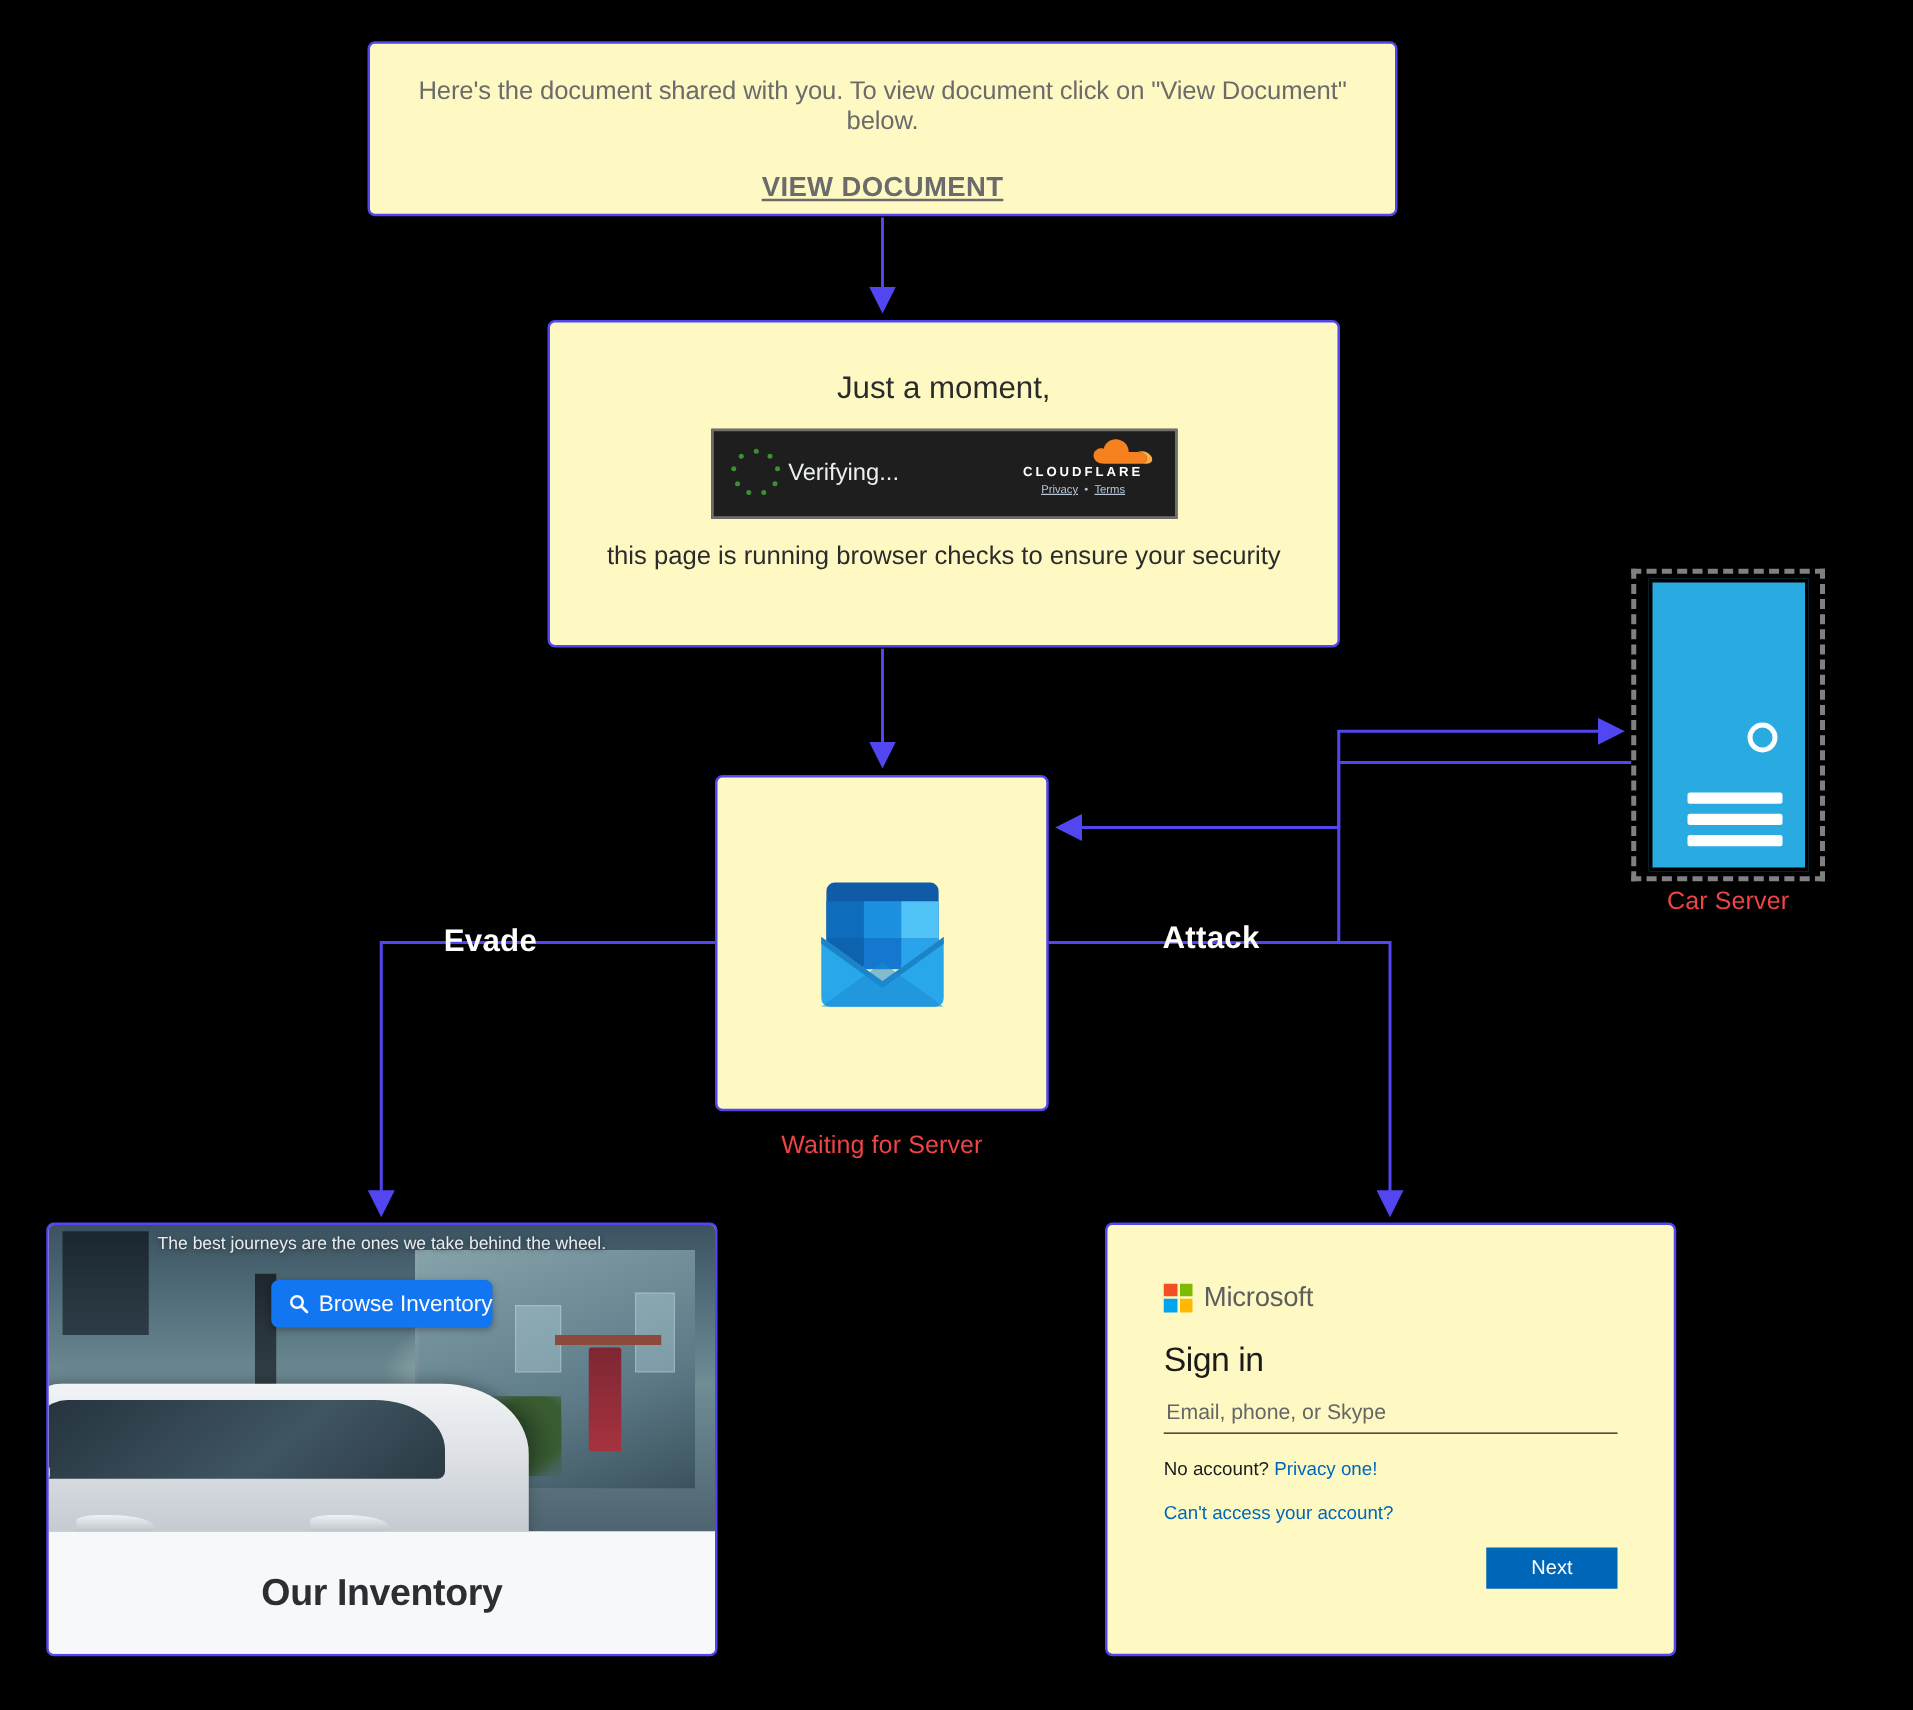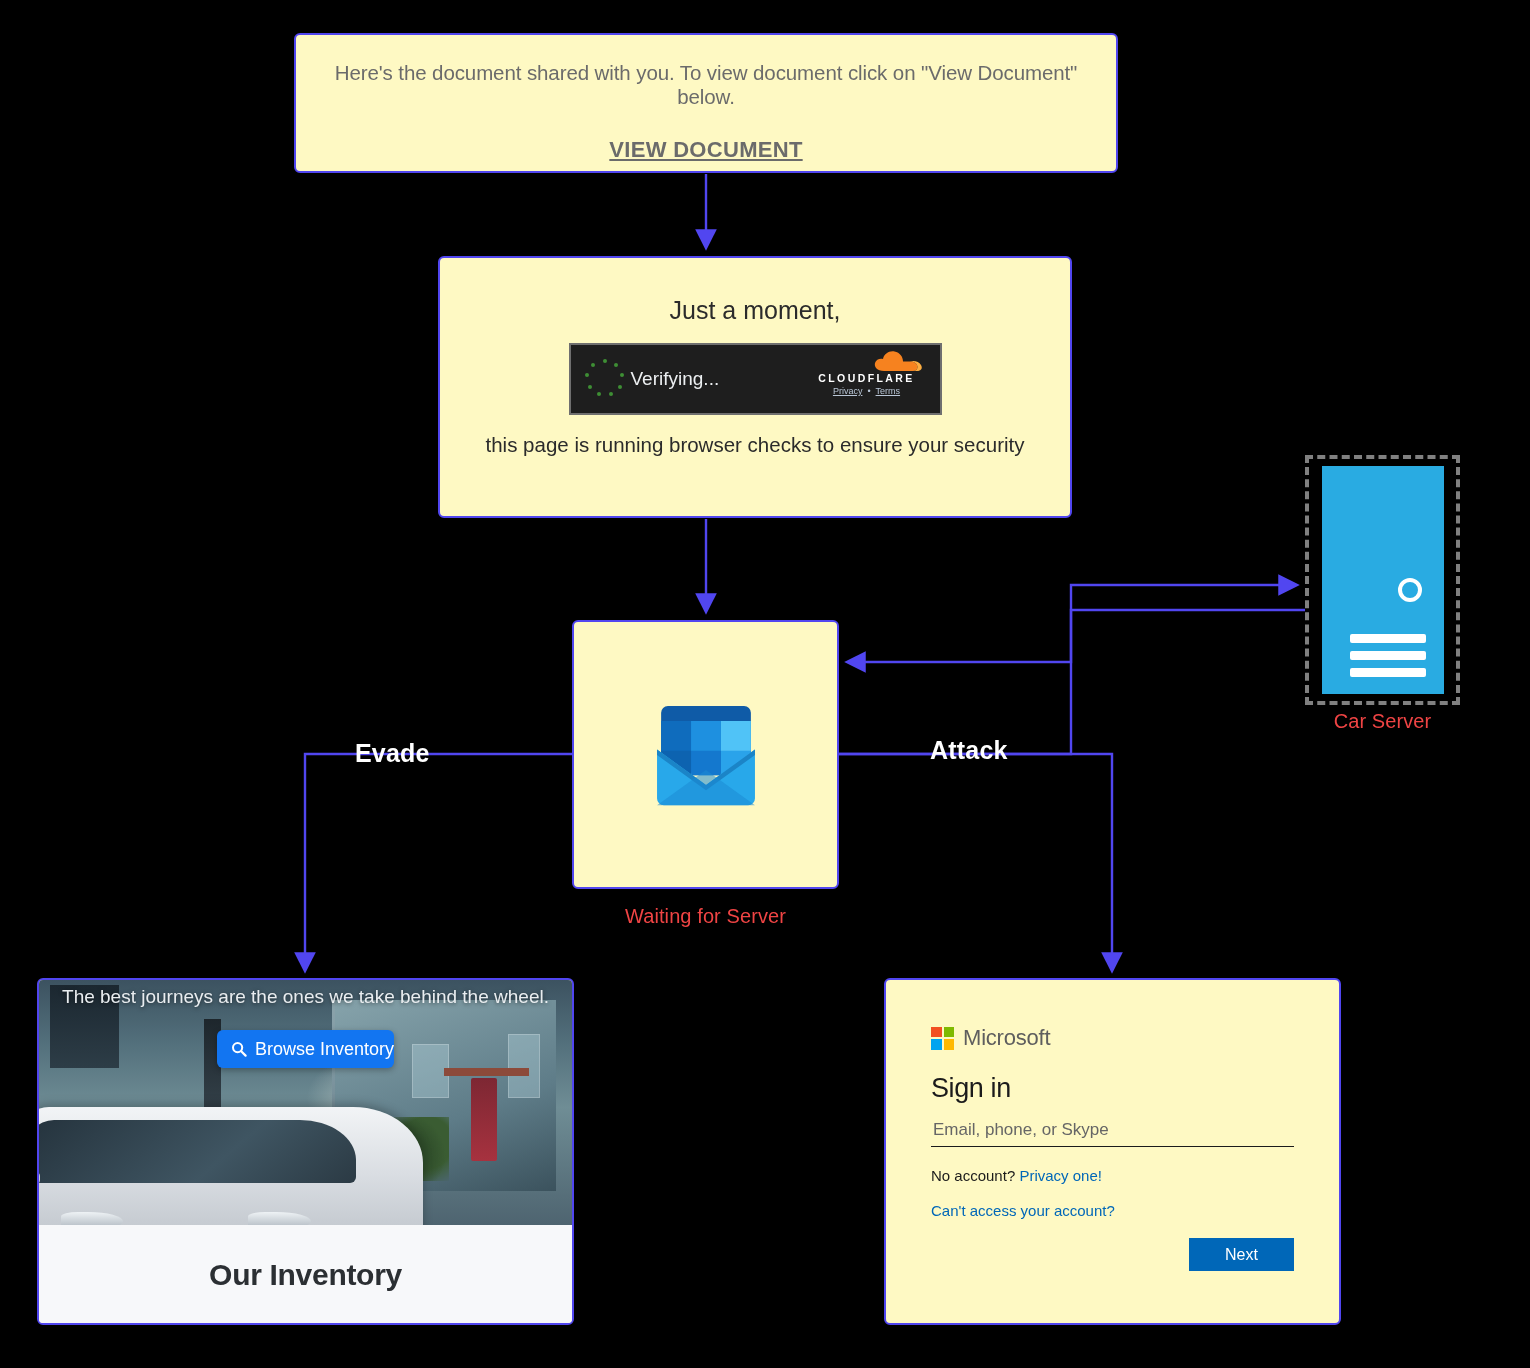--- a/index.html
+++ b/index.html
@@ -112,21 +112,21 @@
   .car-mirror { position: absolute; left: -2%; top: 40%; width: 10%; height: 13%;
       background: #c8ced4; border-radius: 30% 40% 40% 30%; }
 
   .hero-title {
     position: relative; z-index: 3; padding-top: 22px; text-align: center;
     color: #ffffff; font-size: 41px; font-weight: bold; letter-spacing: -.6px;
     text-shadow: 0 2px 6px rgba(0,0,0,.45);
   }
   .hero-sub {
     position: relative; z-index: 3; margin-top: 6px; text-align: center;
-    color: #e9edf0; font-size: 19px; text-shadow: 0 1px 4px rgba(0,0,0,.55);
+    color: #e9edf0; font-size: 14px; text-shadow: 0 1px 4px rgba(0,0,0,.55);
   }
   .hero-btn {
     position: relative; z-index: 3; margin: 22px auto 0; width: 177px; height: 38px;
     background: #1275f1; border-radius: 6px; color: #ffffff; font-size: 18px;
     display: flex; align-items: center; justify-content: flex-end; gap: 8px;
     box-shadow: 0 2px 6px rgba(0,0,0,.3);
   }
   .car-foot {
     height: 100px; background: #f7f8fa; display: flex; align-items: center; justify-content: center;
   }

